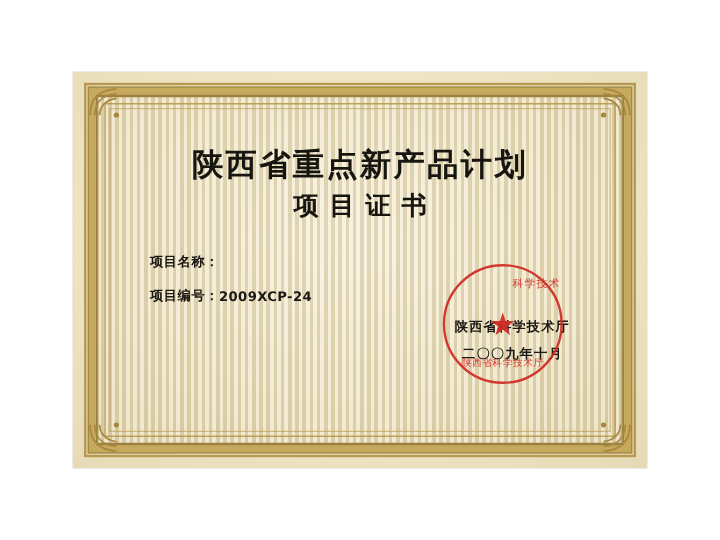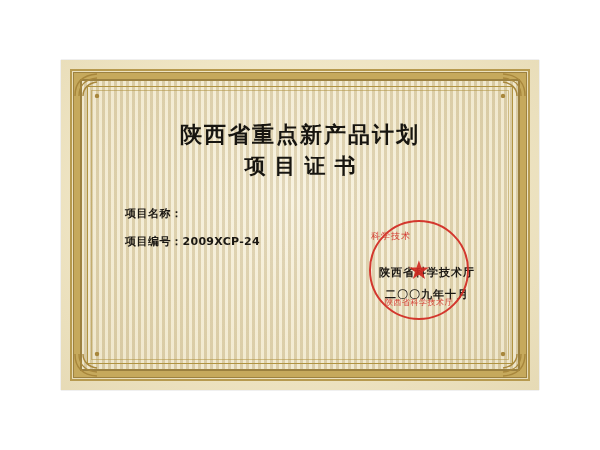--- a/index.html
+++ b/index.html
@@ -99,41 +99,41 @@
     left: 40px;
     top: 36px;
     right: 40px;
     bottom: 36px;
   }
   .title-main {
     margin-top: 24px;
     text-align: center;
     font-family: "DejaVu Sans", "Liberation Sans", sans-serif;
     font-weight: bold;
-    font-size: 22px;
+    font-size: 26px;
     letter-spacing: 2px;
     color: #171510;
   }
   .title-sub {
     margin-top: 2px;
     text-align: center;
     font-family: "DejaVu Sans", "Liberation Sans", sans-serif;
     font-weight: bold;
     font-size: 21px;
     letter-spacing: 9px;
     color: #171510;
     text-indent: 9px;
   }
   .fields {
     margin-top: 26px;
     padding-left: 24px;
   }
   .field-row {
     display: flex;
-    align-items: center;
+    align-items: flex-end;
     margin-bottom: 13px;
     font-family: "DejaVu Sans", "Liberation Sans", sans-serif;
     font-size: 11px;
     color: #1b1813;
     white-space: nowrap;
   }
   .field-label {
     font-weight: bold;
     letter-spacing: 0.5px;
   }
@@ -160,21 +160,21 @@
     transform: translate(-50%,-50%);
     font-size: 26px;
     line-height: 1;
     color: #d22a22;
   }
   .seal .seal-top-text {
     position: absolute;
     left: 0;
     top: 8px;
     width: 100%;
-    text-align: left;
+    text-align: right;
     font-family: "DejaVu Sans", "Liberation Sans", sans-serif;
     font-size: 9px;
     letter-spacing: 1px;
   }
   .seal .seal-bottom-text {
     position: absolute;
     left: 0;
     bottom: 10px;
     width: 100%;
     text-align: center;

